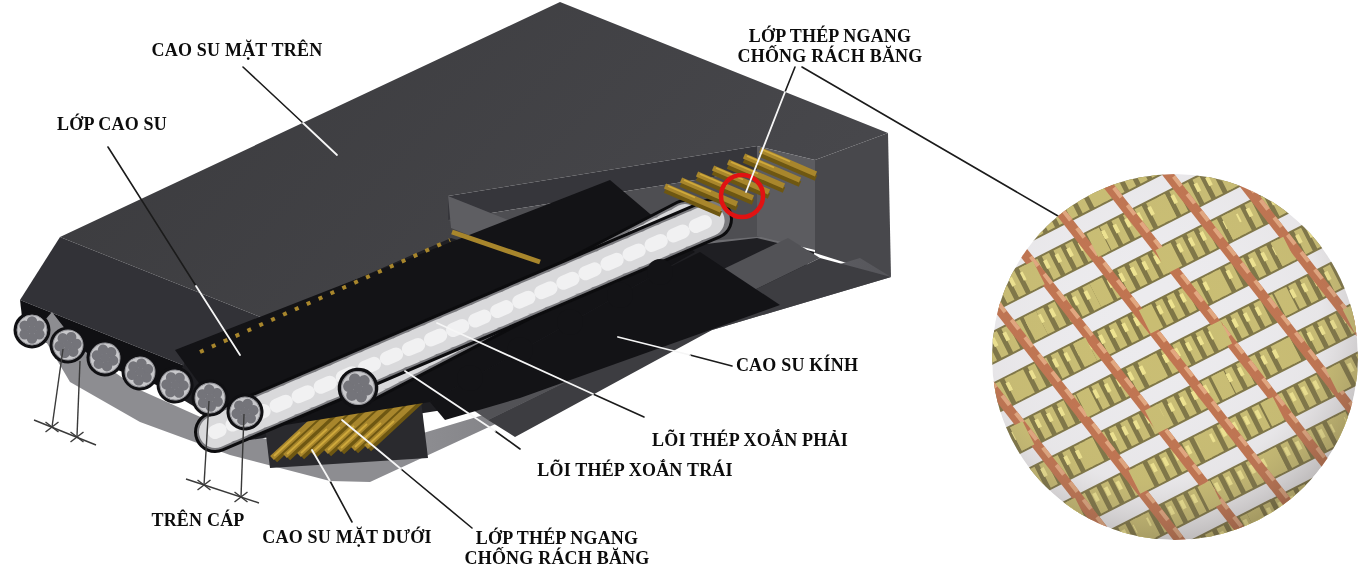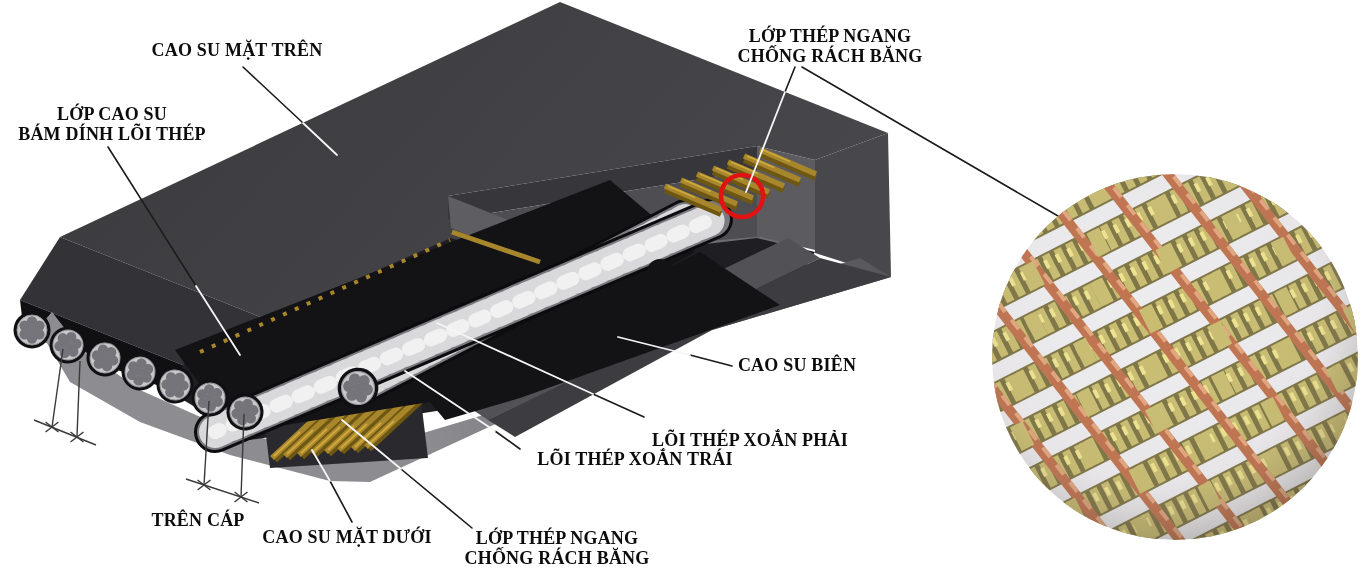--- a/index.html
+++ b/index.html
@@ -264,33 +264,32 @@
       <circle cx="1175" cy="357" r="183" fill="url(#insetShade)"></circle>
     </g>
   </g>
 </svg>
 
 <div class="lbl" style="left:237px;top:50px">
   <div>CAO SU MẶT TRÊN</div>
 </div>
 <div class="lbl" style="left:112px;top:124px">
   <div>LỚP CAO SU</div>
-  <div>BÁM DÍNH LÕI THÉP</div>
 </div>
 <div class="lbl" style="left:830px;top:46px">
   <div>LỚP THÉP NGANG</div>
   <div>CHỐNG RÁCH BĂNG</div>
 </div>
 <div class="lbl" style="left:797px;top:365px">
-  <div>CAO SU BIÊN</div>
+  <div>CAO SU KÍNH</div>
 </div>
 <div class="lbl" style="left:750px;top:440px">
   <div>LÕI THÉP XOẮN PHẢI</div>
 </div>
-<div class="lbl" style="left:635px;top:459px">
+<div class="lbl" style="left:635px;top:470px">
   <div>LÕI THÉP XOẮN TRÁI</div>
 </div>
 <div class="lbl" style="left:198px;top:520px">
   <div>TRÊN CÁP</div>
 </div>
 <div class="lbl" style="left:347px;top:537px">
   <div>CAO SU MẶT DƯỚI</div>
 </div>
 <div class="lbl" style="left:557px;top:548px">
   <div>LỚP THÉP NGANG</div>

